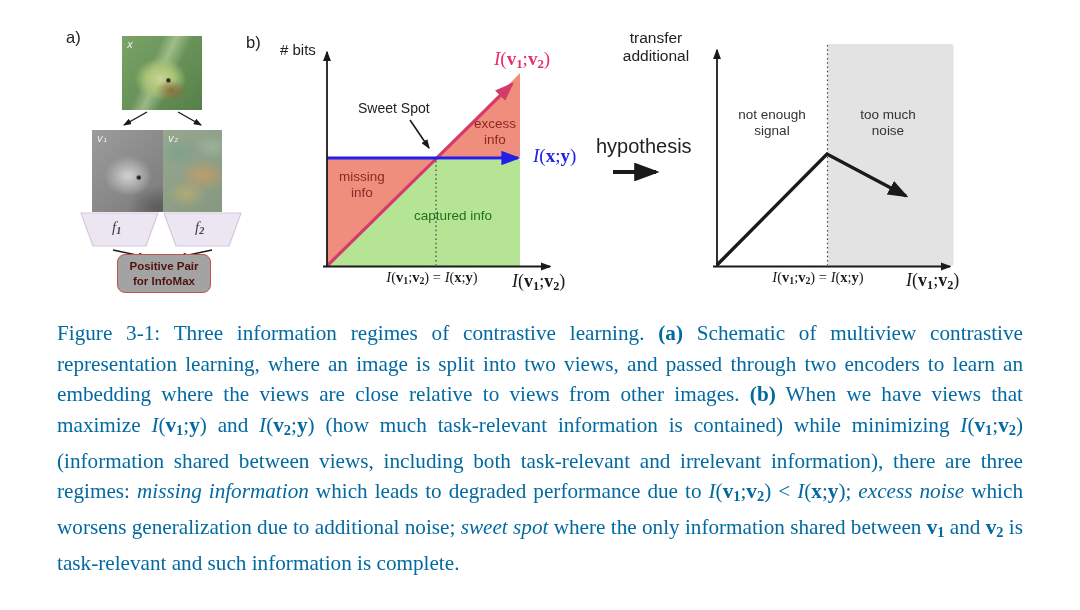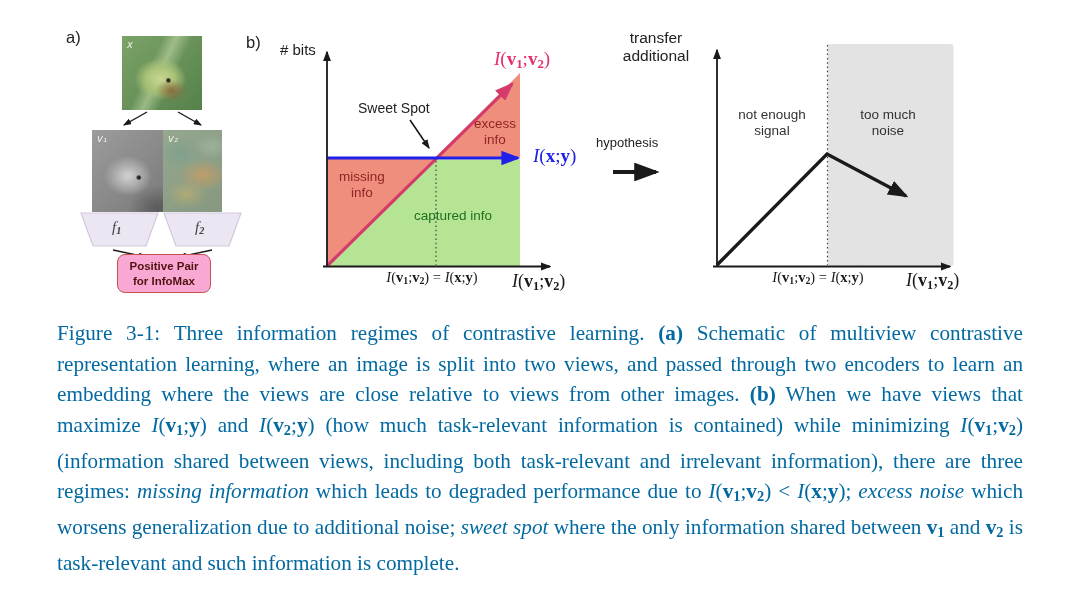--- a/index.html
+++ b/index.html
@@ -27,21 +27,21 @@
   .v2-img{width:59px;height:82px;
     background-image:
       radial-gradient(ellipse 24px 16px at 68% 55%, rgba(199,157,99,.85) 0%, rgba(199,157,99,0) 100%),
       radial-gradient(ellipse 20px 14px at 40% 78%, rgba(184,173,114,.8) 0%, rgba(184,173,114,0) 100%),
       radial-gradient(ellipse 22px 16px at 28% 28%, rgba(127,160,141,.9) 0%, rgba(127,160,141,0) 100%),
       radial-gradient(ellipse 18px 12px at 82% 20%, rgba(157,179,160,.9) 0%, rgba(157,179,160,0) 100%),
       linear-gradient(135deg, #95a88f, #879880);}
   .imgtag{position:absolute;left:5px;top:3px;color:rgba(255,255,255,.85);
     font:italic 10px "DejaVu Sans",sans-serif;}
   .ppbox{position:absolute;left:117px;top:254px;width:92px;height:37px;
-    background:#f9a8d4;border:1.5px solid #c3524b;border-radius:8px;
+    background:#a3a3a3;border:1.5px solid #c3524b;border-radius:8px;
     display:flex;flex-direction:column;align-items:center;justify-content:center;
     font-weight:bold;font-size:11.5px;line-height:1.25;color:#4f120e;}
   .enc-lbl{position:absolute;font:italic 15px "Liberation Serif",serif;color:#404040;}
 
   
   .sans15{font-size:15px;}
   .red-lbl{color:#8c2723;font-size:13.5px;}
   .green-lbl{color:#207020;font-size:13.5px;}
   .mathlab{position:absolute;font-family:"Liberation Serif",serif;white-space:pre;}
   .pink{color:#e62e6b;font-size:19px;}
@@ -127,21 +127,21 @@
   <div class="lbl sans15" style="left:280px;top:41px;"># bits</div>
   <div class="lbl" style="left:358px;top:100px;font-size:14px;">Sweet Spot</div>
   <div class="wrap red-lbl" style="left:328px;top:169px;width:68px;">missing info</div>
   <div class="wrap red-lbl" style="left:464px;top:116px;width:62px;">excess info</div>
   <div class="wrap green-lbl" style="left:403px;top:208px;width:100px;">captured info</div>
   <div class="mathlab pink" style="left:494px;top:48px;"><span class="seg-mi">I</span><span class="seg-p">(</span><span class="seg-mb">v</span><span class="seg-sub">1</span><span class="seg-p">;</span><span class="seg-mb">v</span><span class="seg-sub">2</span><span class="seg-p">)</span></div>
   <div class="mathlab blue" style="left:533px;top:145px;"><span class="seg-mi">I</span><span class="seg-p">(</span><span class="seg-mb">x</span><span class="seg-p">;</span><span class="seg-mb">y</span><span class="seg-p">)</span></div>
   <div class="mathlab mathsm" style="left:366px;top:269px;width:132px;text-align:center;"><span class="seg-mi">I</span><span class="seg-p">(</span><span class="seg-mb">v</span><span class="seg-sub">1</span><span class="seg-p">;</span><span class="seg-mb">v</span><span class="seg-sub">2</span><span class="seg-p">) = </span><span class="seg-mi">I</span><span class="seg-p">(</span><span class="seg-mb">x</span><span class="seg-p">;</span><span class="seg-mb">y</span><span class="seg-p">)</span></div>
   <div class="mathlab mathxl" style="left:512px;top:271px;"><span class="seg-mi">I</span><span class="seg-p">(</span><span class="seg-mb">v</span><span class="seg-sub">1</span><span class="seg-p">;</span><span class="seg-mb">v</span><span class="seg-sub">2</span><span class="seg-p">)</span></div>
 
-  <div class="lbl" style="left:596px;top:135px;font-size:13px;">hypothesis</div>
+  <div class="lbl" style="left:596px;top:135px;font-size:20px;">hypothesis</div>
 
   <div class="wrap" style="left:603px;top:29px;width:106px;font-size:15.5px;color:#222;">transfer additional</div>
   <div class="wrap" style="left:728px;top:107px;width:88px;font-size:13.5px;color:#333;">not enough signal</div>
   <div class="wrap" style="left:848px;top:107px;width:80px;font-size:13.5px;color:#333;">too much noise</div>
   <div class="mathlab mathsm" style="left:748px;top:269px;width:140px;text-align:center;"><span class="seg-mi">I</span><span class="seg-p">(</span><span class="seg-mb">v</span><span class="seg-sub">1</span><span class="seg-p">;</span><span class="seg-mb">v</span><span class="seg-sub">2</span><span class="seg-p">) = </span><span class="seg-mi">I</span><span class="seg-p">(</span><span class="seg-mb">x</span><span class="seg-p">;</span><span class="seg-mb">y</span><span class="seg-p">)</span></div>
   <div class="mathlab mathxl" style="left:906px;top:270px;"><span class="seg-mi">I</span><span class="seg-p">(</span><span class="seg-mb">v</span><span class="seg-sub">1</span><span class="seg-p">;</span><span class="seg-mb">v</span><span class="seg-sub">2</span><span class="seg-p">)</span></div>
 
   <div id="caption"><span class="seg-p">Figure 3-1: Three information regimes of contrastive learning. </span><span class="seg-b">(a)</span><span class="seg-p"> Schematic of multiview contrastive representation learning, where an image is split into two views, and passed through two encoders to learn an embedding where the views are close relative to views from other images. </span><span class="seg-b">(b)</span><span class="seg-p"> When we have views that maximize </span><span class="seg-mi">I</span><span class="seg-p">(</span><span class="seg-mb">v</span><span class="seg-sub">1</span><span class="seg-p">;</span><span class="seg-mb">y</span><span class="seg-p">)</span><span class="seg-p"> and </span><span class="seg-mi">I</span><span class="seg-p">(</span><span class="seg-mb">v</span><span class="seg-sub">2</span><span class="seg-p">;</span><span class="seg-mb">y</span><span class="seg-p">)</span><span class="seg-p"> (how much task-relevant information is contained) while minimizing </span><span class="seg-mi">I</span><span class="seg-p">(</span><span class="seg-mb">v</span><span class="seg-sub">1</span><span class="seg-p">;</span><span class="seg-mb">v</span><span class="seg-sub">2</span><span class="seg-p">)</span><span class="seg-p"> (information shared between views, including both task-relevant and irrelevant information), there are three regimes: </span><span class="seg-i">missing information</span><span class="seg-p"> which leads to degraded performance due to </span><span class="seg-mi">I</span><span class="seg-p">(</span><span class="seg-mb">v</span><span class="seg-sub">1</span><span class="seg-p">;</span><span class="seg-mb">v</span><span class="seg-sub">2</span><span class="seg-p">)</span><span class="seg-p"> &lt; </span><span class="seg-mi">I</span><span class="seg-p">(</span><span class="seg-mb">x</span><span class="seg-p">;</span><span class="seg-mb">y</span><span class="seg-p">)</span><span class="seg-p">; </span><span class="seg-i">excess noise</span><span class="seg-p"> which worsens generalization due to additional noise; </span><span class="seg-i">sweet spot</span><span class="seg-p"> where the only information shared between </span><span class="seg-mb">v</span><span class="seg-sub">1</span><span class="seg-p"> and </span><span class="seg-mb">v</span><span class="seg-sub">2</span><span class="seg-p"> is task-relevant and such information is complete.</span></div>
 
 </div>

